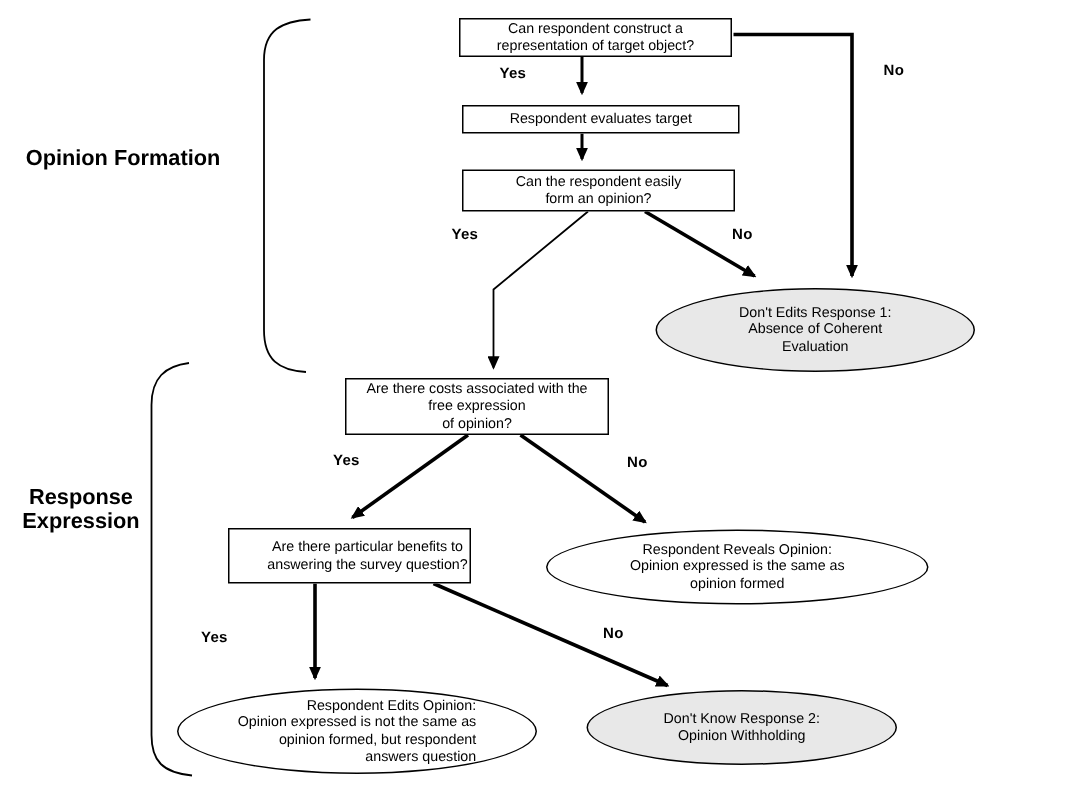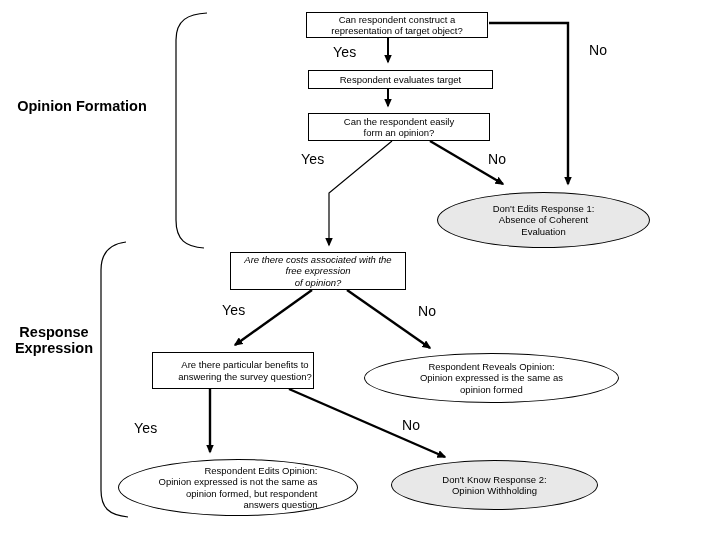--- a/index.html
+++ b/index.html
@@ -12,21 +12,21 @@
   .ah{fill:var(--line,#000);}
   .node{
     position:absolute;display:flex;align-items:center;justify-content:center;
     text-align:center;font-size:9.5px;line-height:11.5px;white-space:pre-line;
     box-sizing:border-box;
   }
   .box{border:1px solid var(--line,#000);background:var(--node-fill,#fff);}
   .ellipse{border:1px solid var(--line,#000);border-radius:50%;background:var(--node-fill,#fff);}
   .ellipse.gray{background:var(--dk-fill,#e8e8e8);}
   .edge-label{
-    position:absolute;font-size:14px;font-weight:400;letter-spacing:0.2px;
+    position:absolute;font-size:10px;font-weight:700;letter-spacing:0.2px;
   }
   .section-label{
     position:absolute;font-weight:700;font-size:14.5px;line-height:16px;text-align:center;
   }
 </style>
 </head>
 <body>
 
 <div id="canvas">
 
@@ -52,21 +52,21 @@
   </svg>
 
   <div class="section-label" style="left:16px;top:98px;width:132px;">Opinion Formation</div>
   <div class="section-label" style="left:6px;top:324px;width:96px;">Response Expression</div>
 
   <div class="node box" style="left:308px;top:70px;width:185px;height:19px;">Respondent evaluates target</div>
   <div class="node box" style="left:306px;top:12px;width:182px;height:26px;">Can respondent construct a
 representation of target object?</div>
   <div class="node box" style="left:308px;top:113px;width:182px;height:28px;">Can the respondent easily
 form an opinion?</div>
-  <div class="node box" style="left:230px;top:252px;width:176px;height:38px;font-style:italic;">Are there costs associated with the
+  <div class="node box" style="left:230px;top:252px;width:176px;height:38px;">Are there costs associated with the
 free expression
 of opinion?</div>
   <div class="node box" style="left:152px;top:352px;width:162px;height:37px;padding-left:24px;">Are there particular benefits to
 answering the survey question?</div>
 
   <div class="node ellipse gray" style="left:437px;top:192px;width:213px;height:56px;">Don't Edits Response 1:
 Absence of Coherent
 Evaluation</div>
   <div class="node ellipse" style="left:364px;top:353px;width:255px;height:50px;">Respondent Reveals Opinion:
 Opinion expressed is the same as

